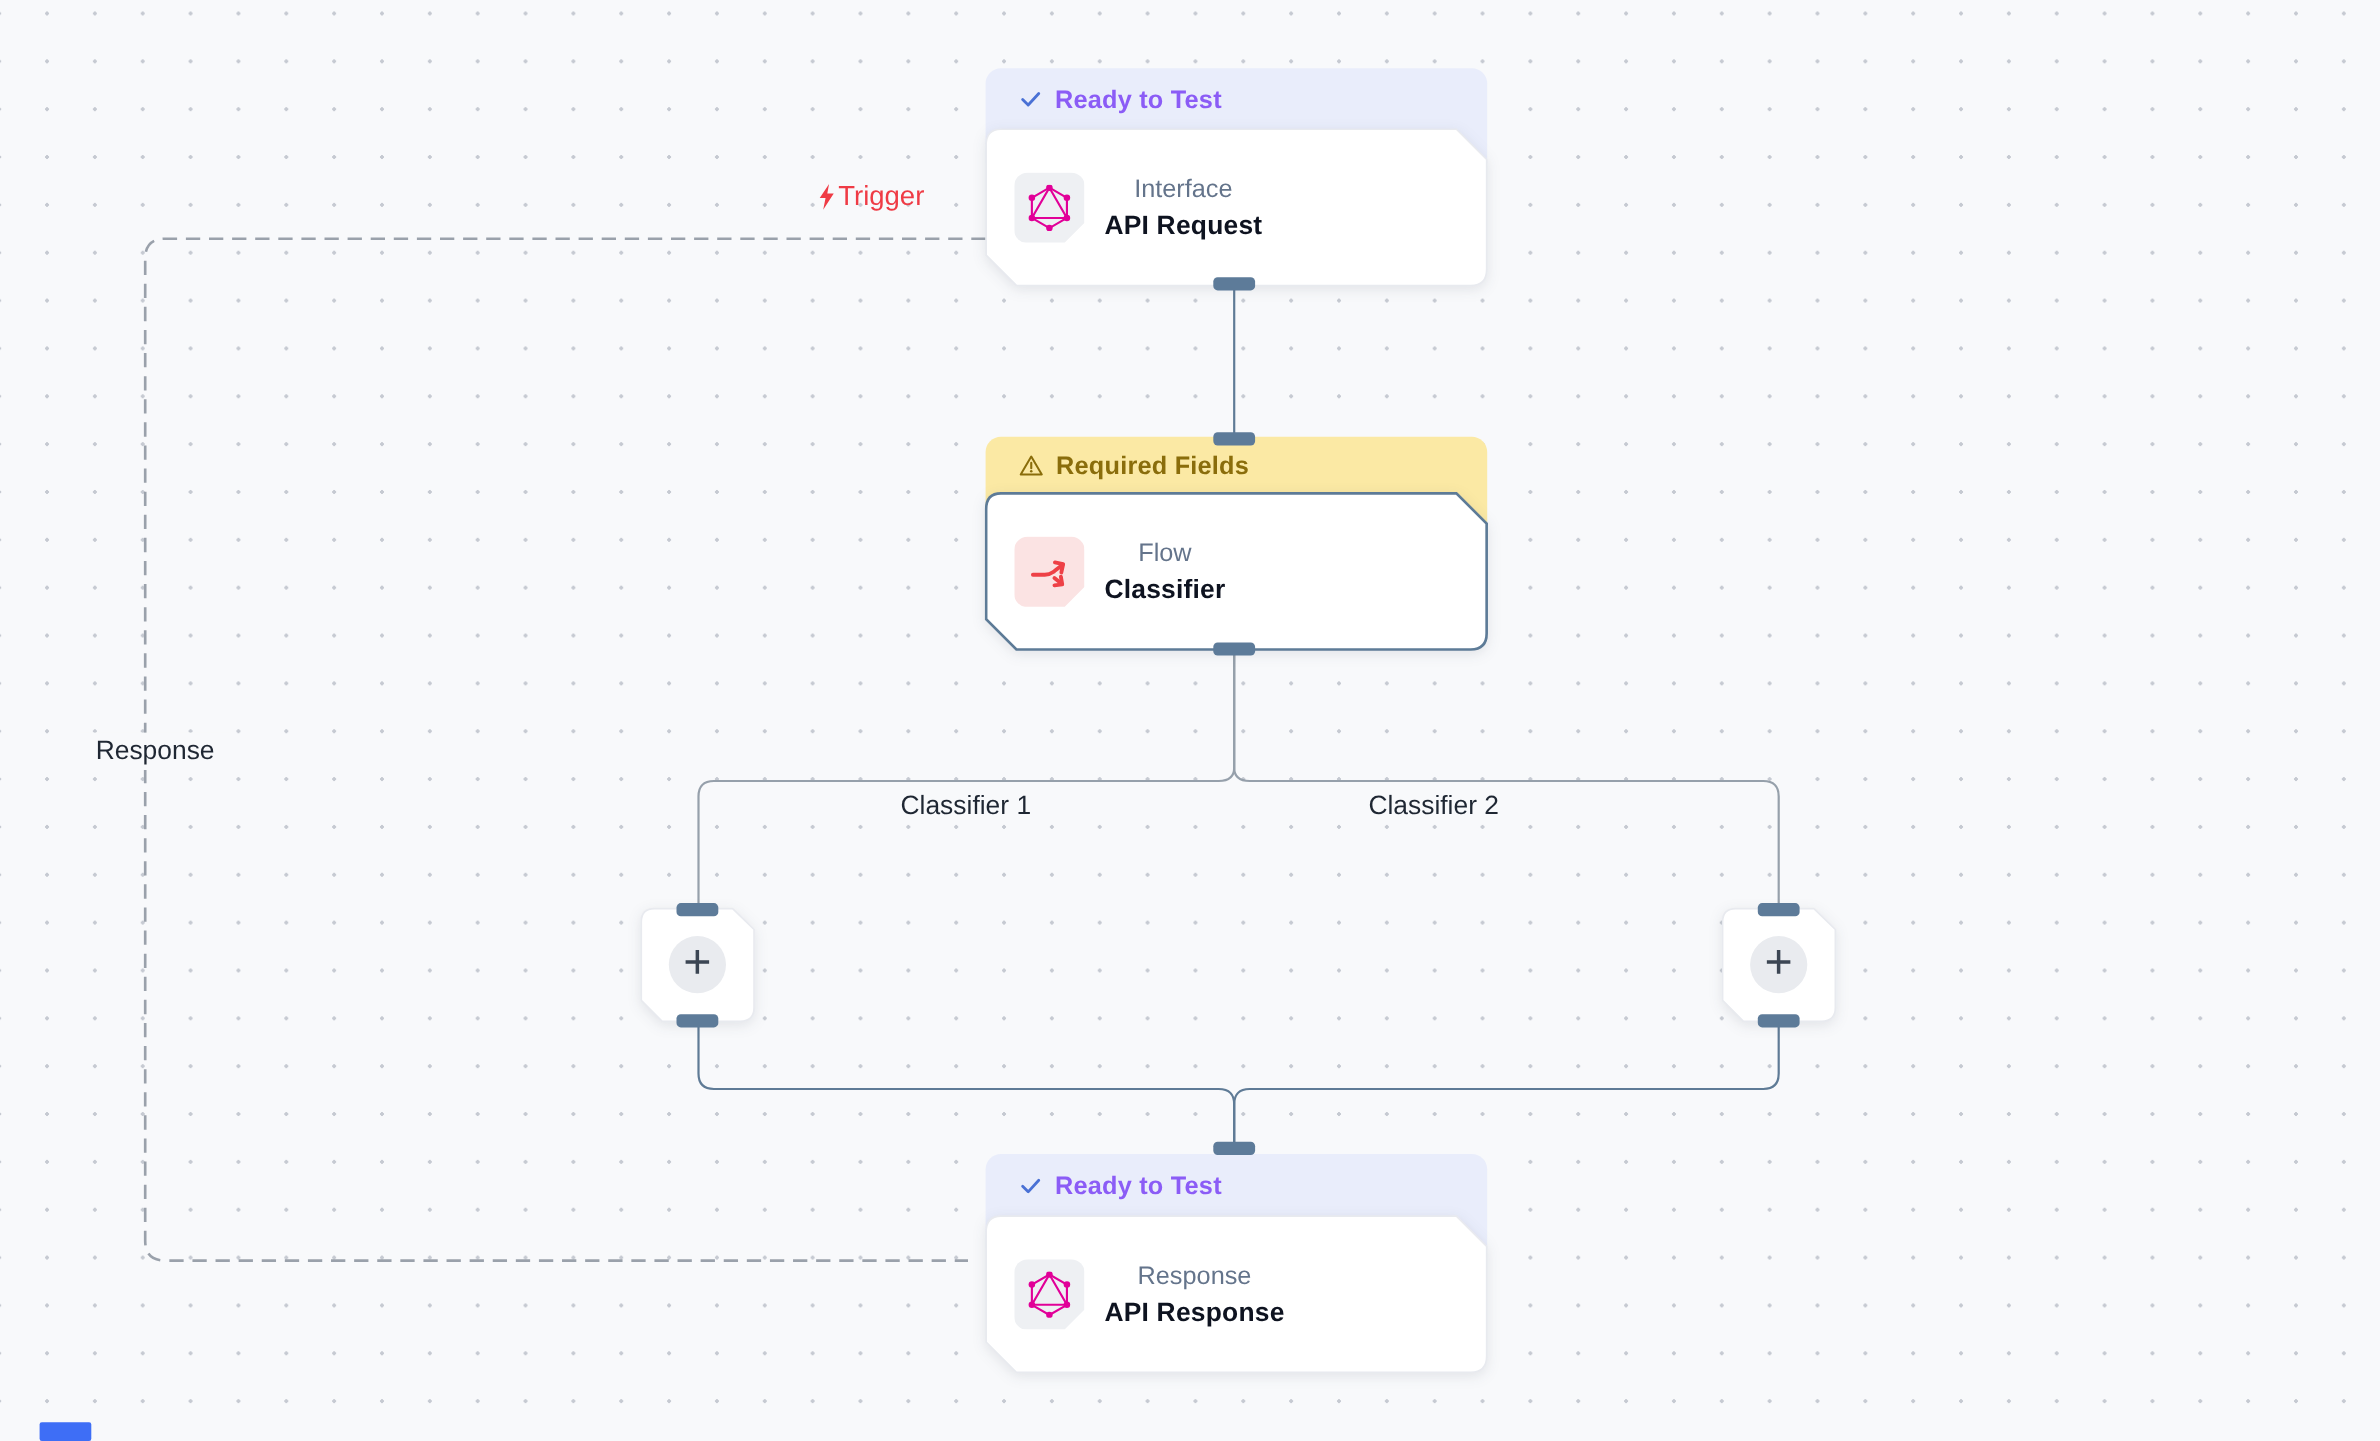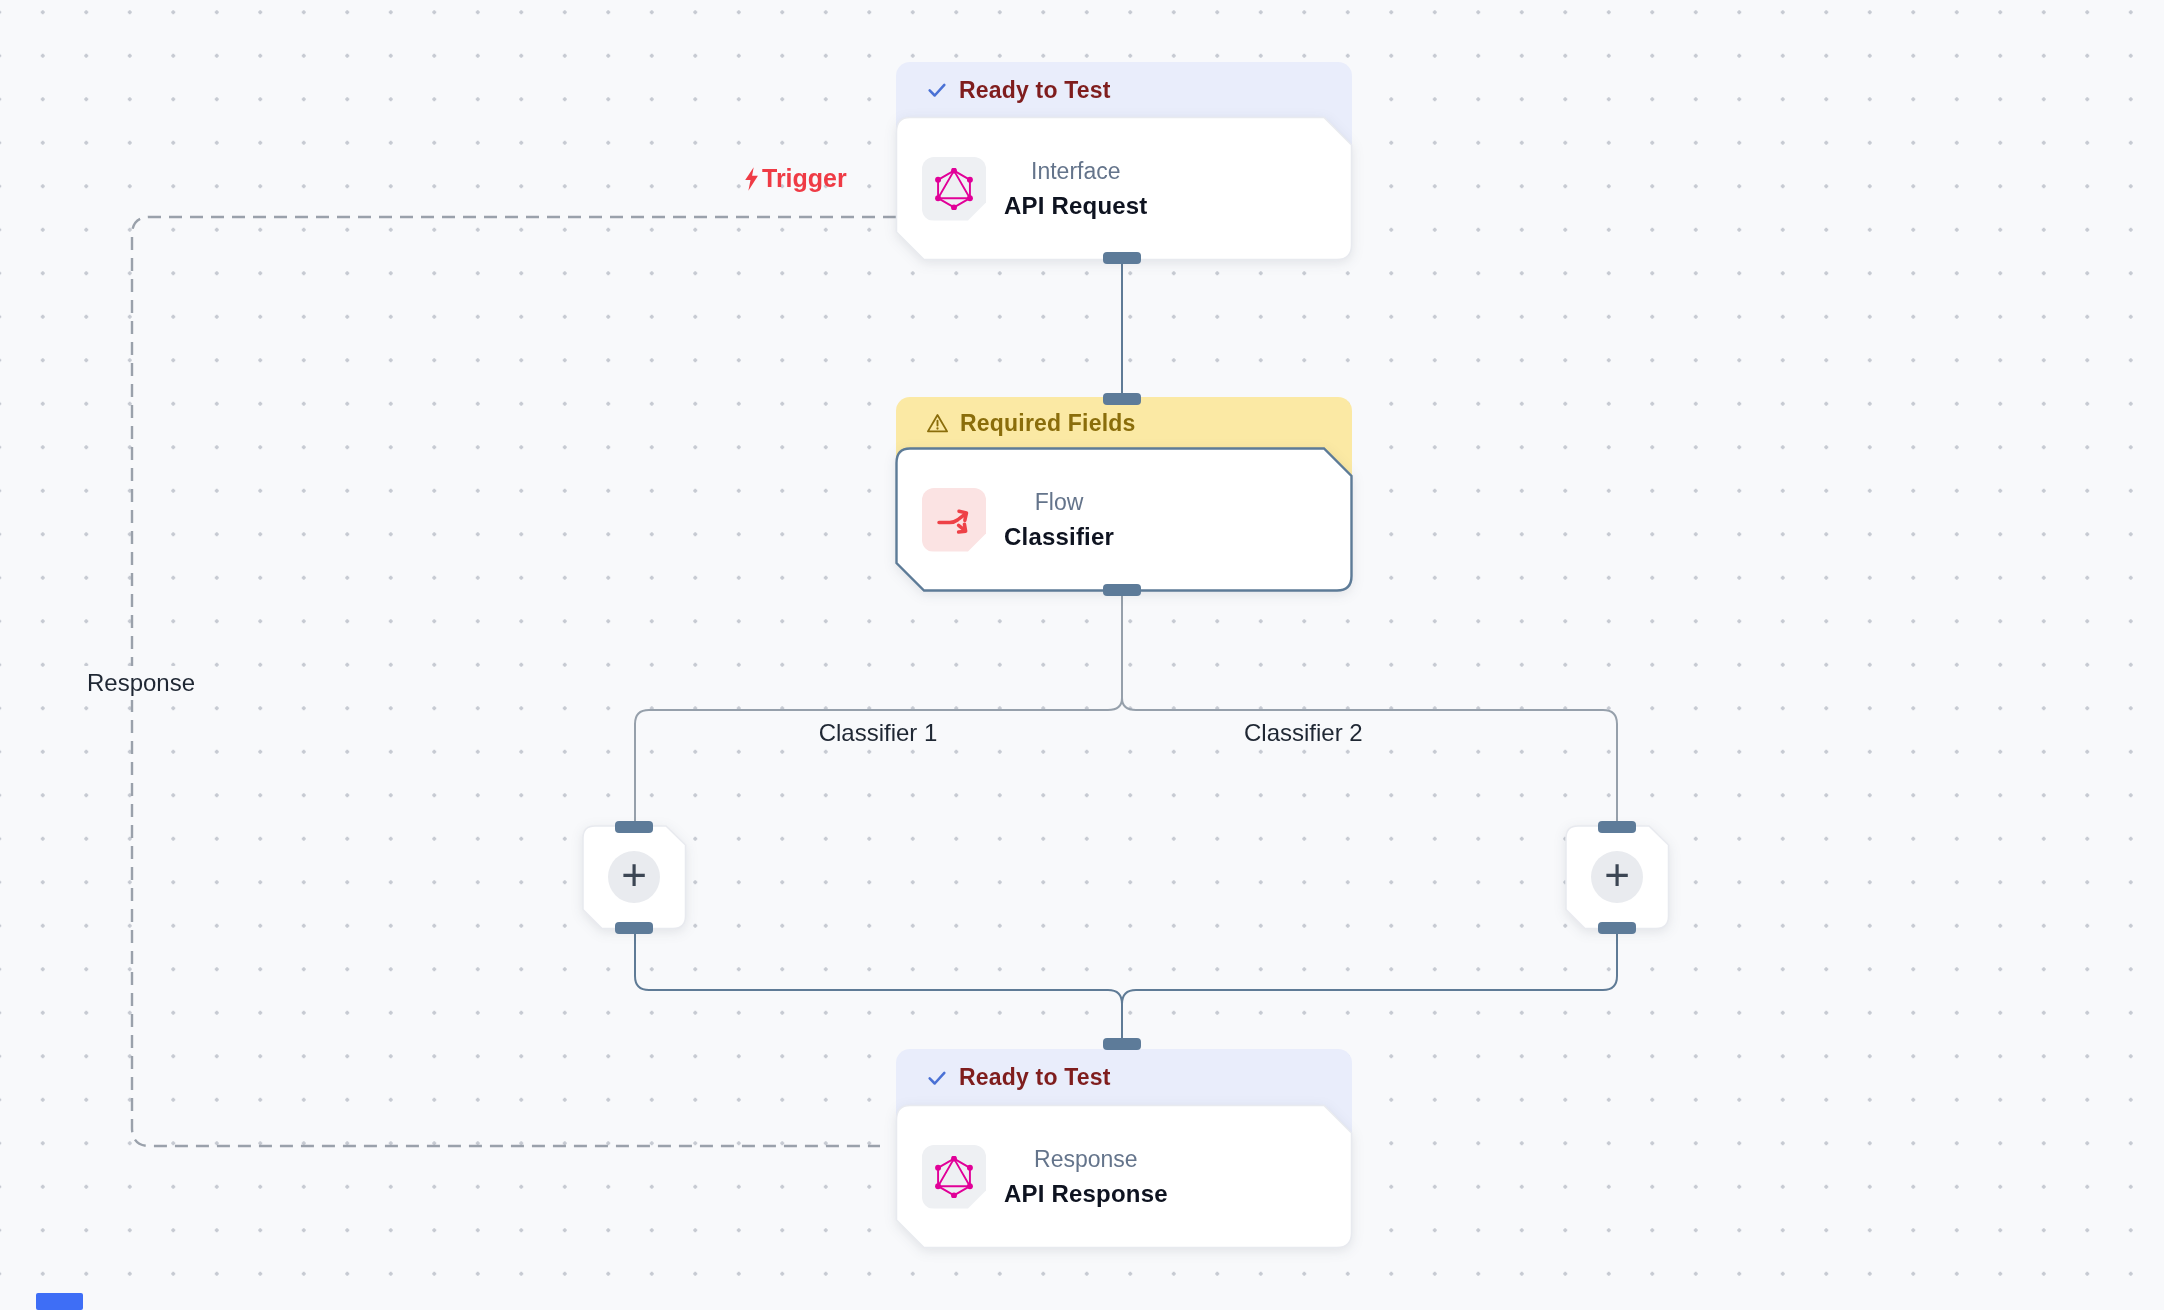--- a/index.html
+++ b/index.html
@@ -18,21 +18,21 @@
   .node{position:absolute;}
   .badge{
     position:absolute;left:0;width:456px;height:86px;
     border-radius:14px 14px 0 0;z-index:1;
   }
   .badge-row{display:flex;align-items:center;gap:11px;padding:0 30px;}
   .badge-ok{background:#e9edfb;}
   .badge-ok .badge-row{height:56px;}
   .badge-warn{background:#fbe9a4;}
   .badge-warn .badge-row{height:52px;}
-  .status-ok-text{color:#7f1d1d;font-size:23px;font-weight:600;letter-spacing:.2px;}
+  .status-ok-text{color:#8b5cf6;font-size:23px;font-weight:600;letter-spacing:.2px;}
   .status-warn-text{color:#8a6d0b;font-size:23px;font-weight:600;letter-spacing:.2px;}
   .card-svg{position:absolute;left:-1px;z-index:2;filter:drop-shadow(0 3px 6px rgba(25,35,60,0.10));}
   .card-content{
     position:absolute;left:0;width:456px;height:143px;z-index:3;
     display:flex;align-items:center;gap:18px;padding-left:26px;box-sizing:border-box;text-align:center;
   }
   .tile{
     width:64px;height:64px;border-radius:12px;flex:0 0 auto;
     display:flex;align-items:center;justify-content:center;
     clip-path:polygon(0 0,100% 0,100% calc(100% - 18px),calc(100% - 18px) 100%,0 100%);
@@ -44,21 +44,21 @@
   .handle{
     position:absolute;width:38px;height:12px;background:#5d7b99;
     border-radius:4px;z-index:4;
   }
   .edge-label{
     position:absolute;font-size:24px;color:#1f2733;z-index:5;white-space:nowrap;
   }
   .masked{background:#f8f9fb;padding:3px 10px;}
   .trigger-label{
     position:absolute;display:flex;align-items:center;gap:3px;z-index:5;
-    color:#ef3b45;font-size:25px;font-weight:700;
+    color:#ef3b45;font-size:25px;font-weight:400;
   }
   .add-node{position:absolute;width:104px;height:104px;}
   .add-circle{
     position:absolute;left:26px;top:26px;width:52px;height:52px;border-radius:50%;
     background:#e9ebef;display:flex;align-items:center;justify-content:center;
     z-index:3;cursor:pointer;
   }
   .plus-glyph{font-size:44px;font-weight:300;color:#3c4654;line-height:1;margin-top:-4px;}
   .scroll-thumb{
     position:absolute;left:36px;top:1293px;width:47px;height:17px;

